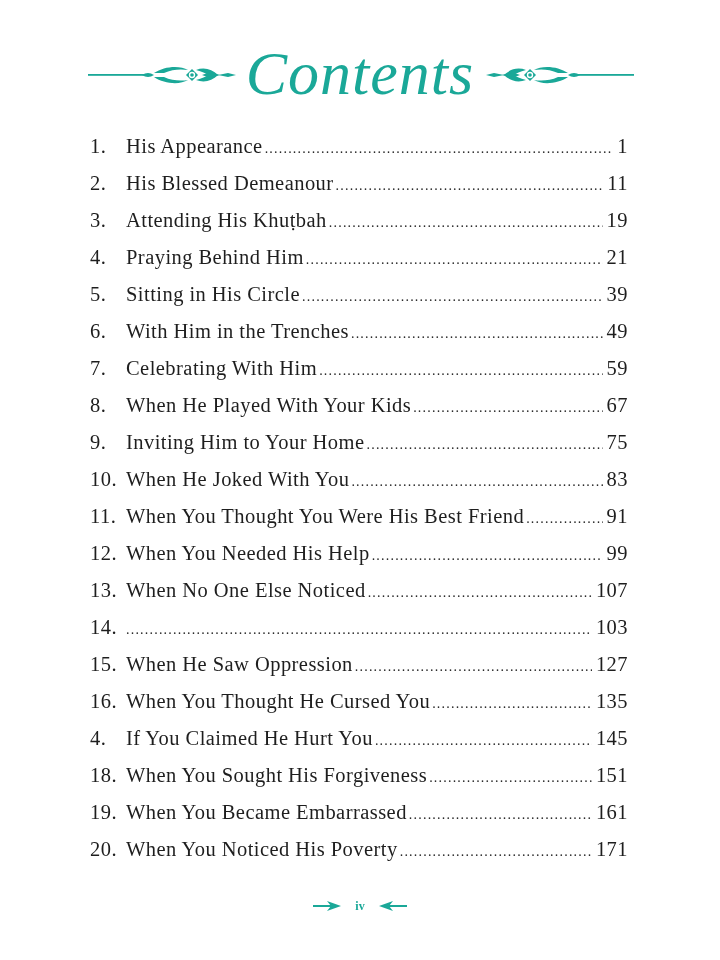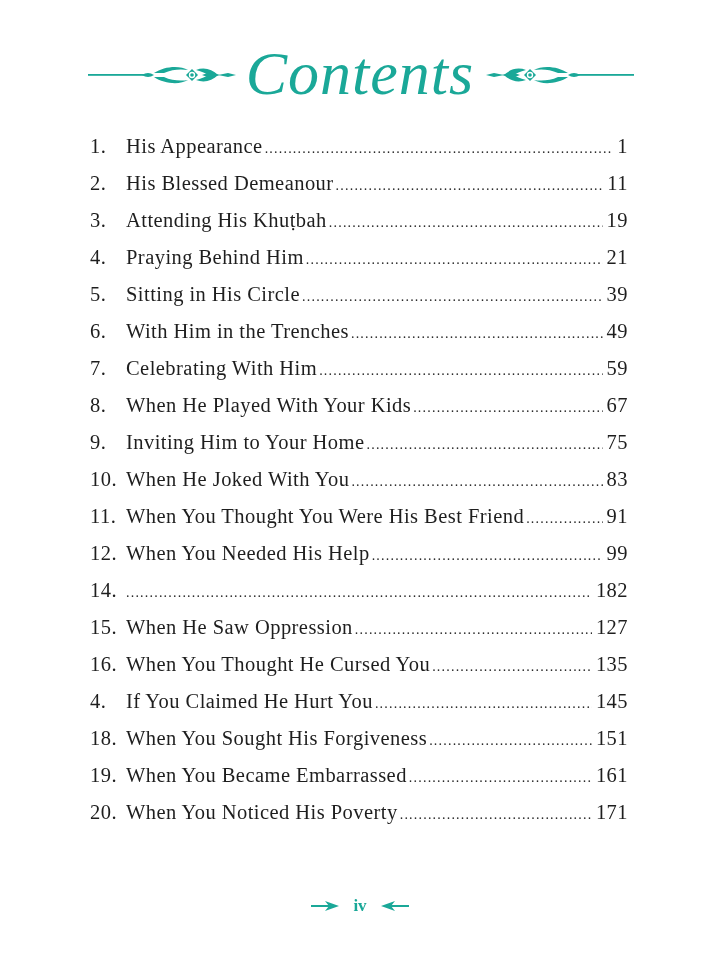--- a/index.html
+++ b/index.html
@@ -93,21 +93,21 @@
       top: 894px;
       left: 0;
       width: 720px;
       height: 24px;
       text-align: center;
     }
     .folio {
       display: inline-block;
       vertical-align: middle;
       font-weight: bold;
-      font-size: 17px;
+      font-size: 12px;
       line-height: 24px;
       margin: 0 8px;
     }
     .folio-orn {
       display: inline-block;
       vertical-align: middle;
     }
     .folio-orn svg { display: block; }
   </style>
 </head>
@@ -216,23 +216,29 @@
       <span class="toc-leader"></span>
       <span class="toc-page">91</span>
     </li>
   <li class="toc-row">
       <span class="toc-num">12.</span>
       <span class="toc-title">When You Needed His Help</span>
       <span class="toc-leader"></span>
       <span class="toc-page">99</span>
     </li>
   <li class="toc-row">
+      <span class="toc-num">13.</span>
+      <span class="toc-title">When No One Else Noticed</span>
+      <span class="toc-leader"></span>
+      <span class="toc-page">107</span>
+    </li>
+  <li class="toc-row">
       <span class="toc-num">14.</span>
       <span class="toc-leader"></span>
-      <span class="toc-page">182</span>
+      <span class="toc-page">103</span>
     </li>
   <li class="toc-row">
       <span class="toc-num">15.</span>
       <span class="toc-title">When He Saw Oppression</span>
       <span class="toc-leader"></span>
       <span class="toc-page">127</span>
     </li>
   <li class="toc-row">
       <span class="toc-num">16.</span>
       <span class="toc-title">When You Thought He Cursed You</span>

